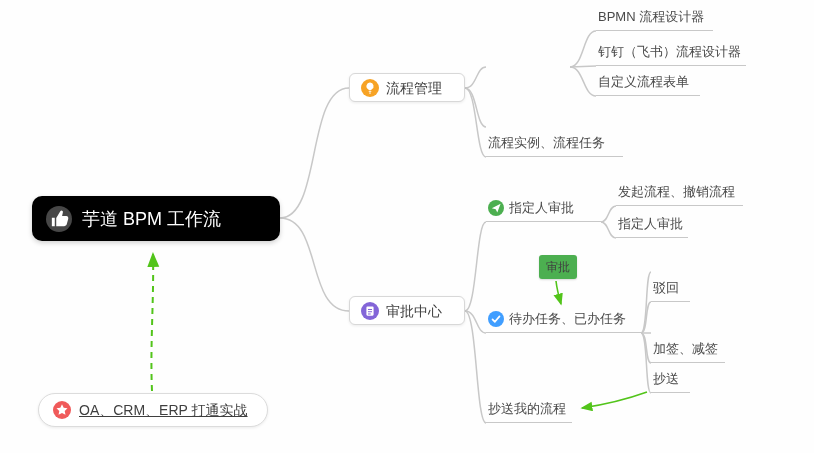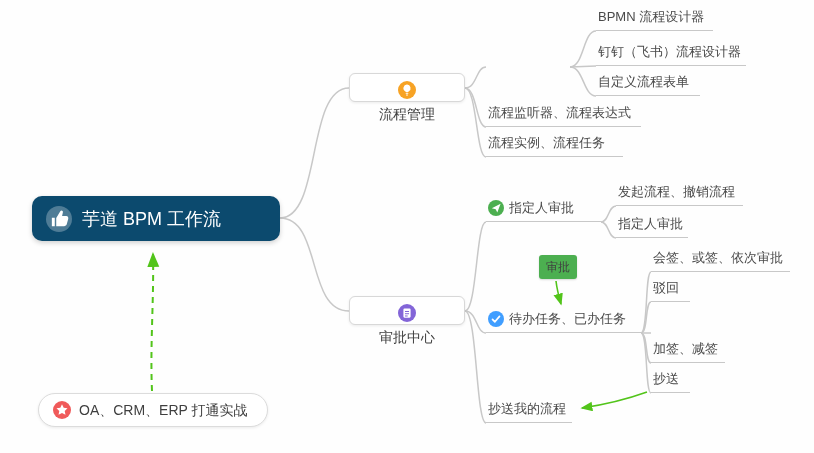--- a/index.html
+++ b/index.html
@@ -1,33 +1,33 @@
 <!DOCTYPE html>
 <html><head>
 <meta charset="utf-8">
 <style>
   html,body{margin:0;padding:0;background:#ffffff;}
   body{font-family:"Liberation Sans","DejaVu Sans",sans-serif;}
   .canvas{position:relative;width:814px;height:453px;background:#fefefe;overflow:hidden;}
   svg.links{position:absolute;left:0;top:0;width:814px;height:453px;pointer-events:none;}
 
   .topic{position:absolute;display:flex;align-items:center;box-sizing:border-box;}
-  .root-topic{background:#0c4a6e;color:#ffffff;border-radius:10px;height:45px;padding:0 14px;
+  .root-topic{background:#000000;color:#ffffff;border-radius:10px;height:45px;padding:0 14px;
               font-size:18px;font-weight:500;gap:10px;box-shadow:0 2px 5px rgba(0,0,0,.18);}
-  .box-topic{background:#ffffff;border:1px solid #d8d8d8;border-radius:6px;height:29px;padding:7px 11px;
-             font-size:14px;color:#3f3f3f;gap:7px;box-shadow:0 1px 3px rgba(0,0,0,.08);flex-direction:column;}
+  .box-topic{background:#ffffff;border:1px solid #d8d8d8;border-radius:6px;height:29px;padding:0 11px;
+             font-size:14px;color:#3f3f3f;gap:7px;box-shadow:0 1px 3px rgba(0,0,0,.08);}
   .leaf{position:absolute;display:flex;align-items:flex-end;gap:5px;font-size:13px;color:#4a4a4a;
         padding:0 2px 5px 2px;border-bottom:1.5px solid #c8c8c8;box-sizing:border-box;}
   .txt{white-space:nowrap;line-height:16px;}
   .icon{display:inline-flex;flex:0 0 auto;}
   .icon svg{display:block;}
   .badge{position:absolute;background:#4caf50;color:#404040;font-size:12px;padding:4px 7px;
          border-radius:3px;line-height:1;box-shadow:0 1px 2px rgba(0,0,0,.15);}
   .footer-topic{background:#ffffff;border:1px solid #dcdcdc;border-radius:17px;height:34px;padding:0 14px;
-                font-size:14px;color:#3f3f3f;gap:8px;box-shadow:0 1px 3px rgba(0,0,0,.08);}
+                font-size:14px;color:#3f3f3f;gap:8px;box-shadow:0 1px 3px rgba(0,0,0,.08);text-decoration:underline;}
 </style>
 </head>
 <body>
 
 <div class="canvas">
 
   <svg class="links">
     <defs>
       <marker id="ah" markerWidth="9" markerHeight="8" refX="6.5" refY="3" orient="auto">
         <path d="M0,0 L7.5,3 L0,6 Z" fill="#52c41a"></path>
@@ -101,23 +101,20 @@
   </div>
 
   <div class="leaf" style="left:596px;top:9px;width:117px">
     <span class="txt">BPMN 流程设计器</span>
   </div>
 
   <div class="leaf" style="left:596px;top:74px;width:104px">
     <span class="txt">自定义流程表单</span>
   </div>
 
-  <div class="leaf" style="left:486px;top:105px;width:155px">
-    <span class="txt">流程监听器、流程表达式</span>
-  </div>
 
   <div class="leaf" style="left:486px;top:135px;width:137px">
     <span class="txt">流程实例、流程任务</span>
   </div>
 
   <div class="leaf" style="left:486px;top:200px;width:115px">
     <span class="icon">
       <svg width="16" height="16" viewBox="0 0 16 16">
         <circle cx="8" cy="8" r="8" fill="#4caf50"></circle>
         <path d="M3.8,8.3 L12.6,3.7 L9.3,12.5 L7.7,9.3 Z" fill="#ffffff"></path>
@@ -141,23 +138,20 @@
   <div class="leaf" style="left:486px;top:311px;width:155px">
     <span class="icon">
       <svg width="16" height="16" viewBox="0 0 16 16">
         <circle cx="8" cy="8" r="8" fill="#409eff"></circle>
         <path d="M4.5,8.3 l2.4,2.5 4.6,-5.4" stroke="#ffffff" stroke-width="1.7" fill="none" stroke-linecap="round" stroke-linejoin="round"></path>
       </svg>
     </span>
     <span class="txt">待办任务、已办任务</span>
   </div>
 
-  <div class="leaf" style="left:651px;top:250px;width:139px">
-    <span class="txt">会签、或签、依次审批</span>
-  </div>
 
   <div class="leaf" style="left:651px;top:280px;width:39px">
     <span class="txt">驳回</span>
   </div>
 
 
   <div class="leaf" style="left:651px;top:341px;width:74px">
     <span class="txt">加签、减签</span>
   </div>
 

